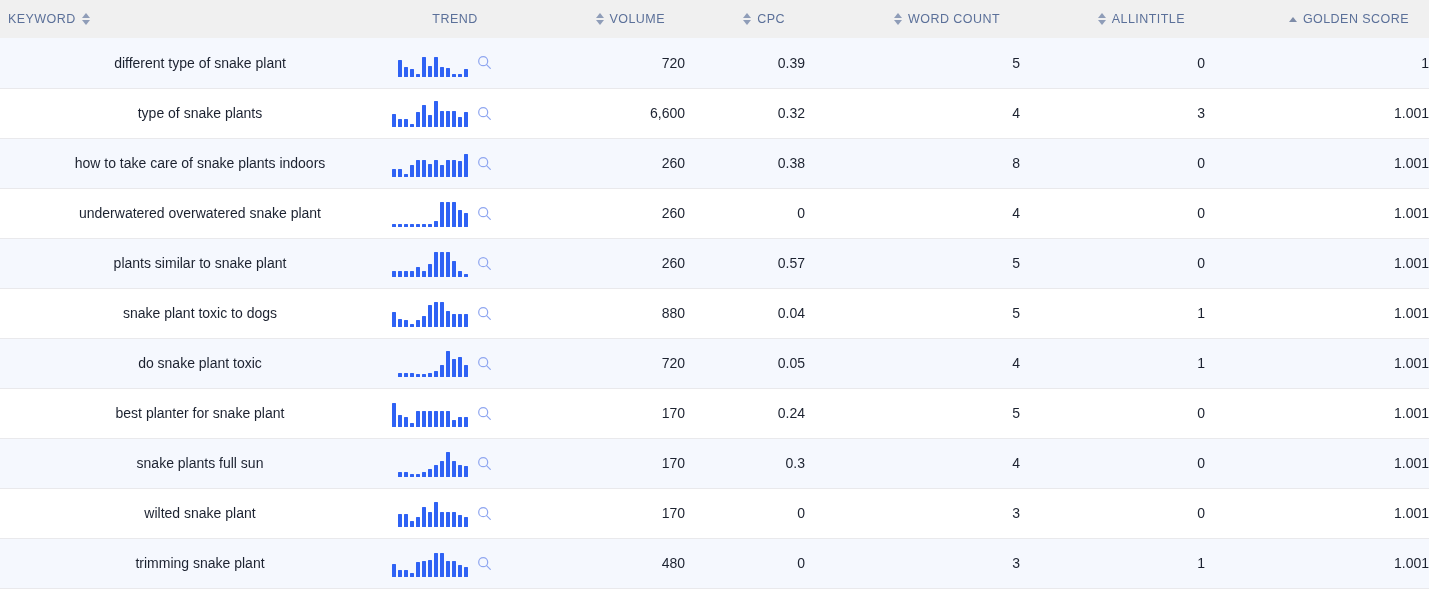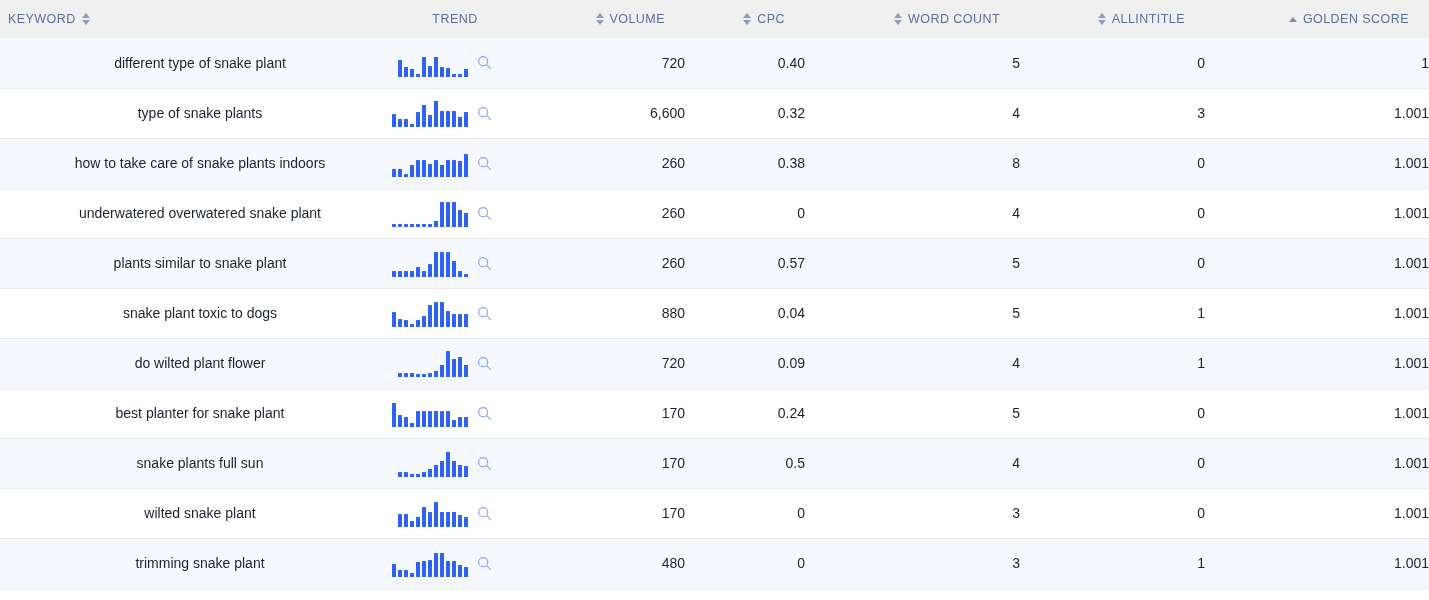--- a/index.html
+++ b/index.html
@@ -204,21 +204,21 @@
               <i style="height: 3px;"></i>
               <i style="height: 8px;"></i>
             </div>
             <svg class="mag" viewBox="0 0 16 16">
               <circle cx="6.6" cy="6.6" r="4.8" fill="none" stroke="#8fa6f0" stroke-width="1.3"></circle>
               <line x1="10.2" y1="10.2" x2="14.2" y2="14.2" stroke="#8fa6f0" stroke-width="1.3" stroke-linecap="round"></line>
             </svg>
           </div>
         </td>
         <td class="c-num">720</td>
-        <td class="c-num">0.40</td>
+        <td class="c-num">0.39</td>
         <td class="c-num">5</td>
         <td class="c-num">0</td>
         <td class="c-num">1</td>
       </tr>
       <tr class="norm">
         <td class="c-keyword">type of snake plants</td>
         <td class="c-trend">
           <div class="trend-wrap">
             <div class="spark">
               <i style="height: 13px;"></i>
@@ -365,21 +365,21 @@
             </svg>
           </div>
         </td>
         <td class="c-num">880</td>
         <td class="c-num">0.04</td>
         <td class="c-num">5</td>
         <td class="c-num">1</td>
         <td class="c-num">1.001</td>
       </tr>
       <tr class="alt">
-        <td class="c-keyword">do wilted plant flower</td>
+        <td class="c-keyword">do snake plant toxic</td>
         <td class="c-trend">
           <div class="trend-wrap">
             <div class="spark">
               <i style="height: 4px;"></i>
               <i style="height: 4px;"></i>
               <i style="height: 4px;"></i>
               <i style="height: 3px;"></i>
               <i style="height: 3px;"></i>
               <i style="height: 4px;"></i>
               <i style="height: 6px;"></i>
@@ -389,21 +389,21 @@
               <i style="height: 20px;"></i>
               <i style="height: 12px;"></i>
             </div>
             <svg class="mag" viewBox="0 0 16 16">
               <circle cx="6.6" cy="6.6" r="4.8" fill="none" stroke="#8fa6f0" stroke-width="1.3"></circle>
               <line x1="10.2" y1="10.2" x2="14.2" y2="14.2" stroke="#8fa6f0" stroke-width="1.3" stroke-linecap="round"></line>
             </svg>
           </div>
         </td>
         <td class="c-num">720</td>
-        <td class="c-num">0.09</td>
+        <td class="c-num">0.05</td>
         <td class="c-num">4</td>
         <td class="c-num">1</td>
         <td class="c-num">1.001</td>
       </tr>
       <tr class="norm">
         <td class="c-keyword">best planter for snake plant</td>
         <td class="c-trend">
           <div class="trend-wrap">
             <div class="spark">
               <i style="height: 24px;"></i>
@@ -450,21 +450,21 @@
               <i style="height: 12px;"></i>
               <i style="height: 11px;"></i>
             </div>
             <svg class="mag" viewBox="0 0 16 16">
               <circle cx="6.6" cy="6.6" r="4.8" fill="none" stroke="#8fa6f0" stroke-width="1.3"></circle>
               <line x1="10.2" y1="10.2" x2="14.2" y2="14.2" stroke="#8fa6f0" stroke-width="1.3" stroke-linecap="round"></line>
             </svg>
           </div>
         </td>
         <td class="c-num">170</td>
-        <td class="c-num">0.5</td>
+        <td class="c-num">0.3</td>
         <td class="c-num">4</td>
         <td class="c-num">0</td>
         <td class="c-num">1.001</td>
       </tr>
       <tr class="norm">
         <td class="c-keyword">wilted snake plant</td>
         <td class="c-trend">
           <div class="trend-wrap">
             <div class="spark">
               <i style="height: 13px;"></i>

